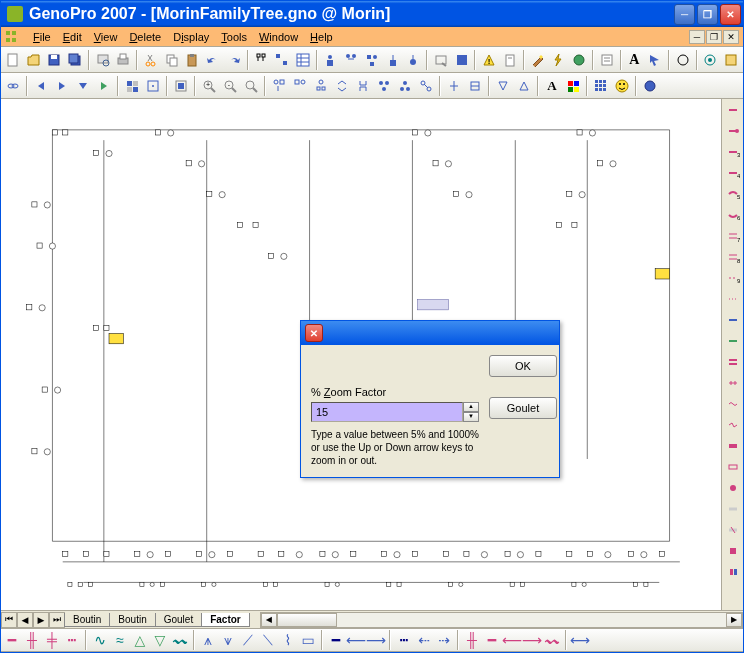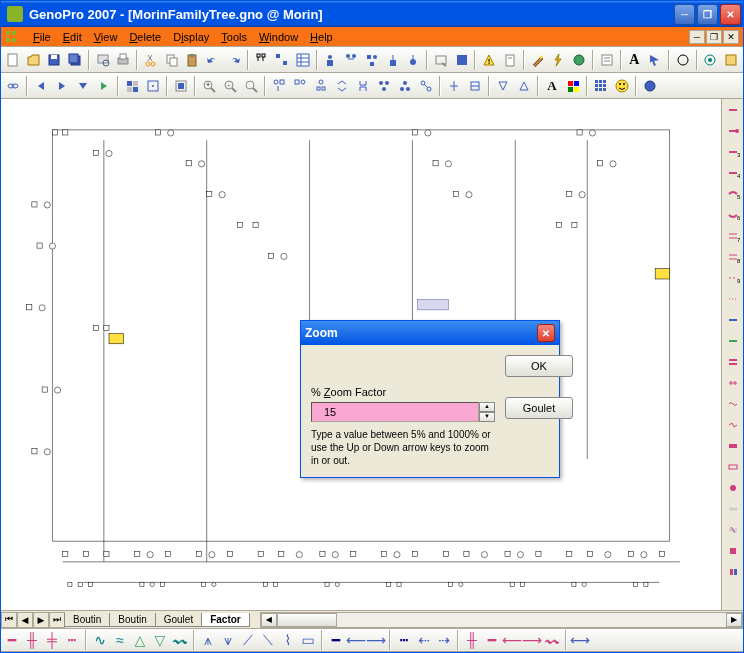--- a/index.html
+++ b/index.html
@@ -2,26 +2,26 @@
 <html><head>
 <meta charset="utf-8">
 <style>
 * { margin: 0; padding: 0; box-sizing: border-box; }
 body { font-family: Tahoma, sans-serif; font-size: 11px; background: #ece9d8; overflow: hidden; width: 744px; height: 653px; }
 
 .window { width: 744px; height: 653px; border: 1px solid #0054e3; display: flex; flex-direction: column; }
 
 .titlebar { height: 26px; background: linear-gradient(to bottom, #3c8cf0 0%, #0054e3 10%, #0054e3 90%, #0040a8 100%); display: flex; align-items: center; padding: 0 2px; color: white; font-weight: bold; }
 .titlebar-icon { width: 16px; height: 16px; margin: 0 4px; background: #8ab428; border-radius: 2px; }
-.titlebar-text { flex: 1; padding-left: 2px; font-size: 13px; }
+.titlebar-text { flex: 1; padding-left: 2px; font-size: 16px; }
 .titlebar-buttons { display: flex; gap: 2px; }
 .titlebar-btn { width: 21px; height: 21px; background: linear-gradient(to bottom, #7ba4e8, #3c6ec8); border: 1px solid #2050a0; border-radius: 3px; display: flex; align-items: center; justify-content: center; color: white; font-weight: bold; font-size: 10px; cursor: pointer; }
 .titlebar-btn.close { background: linear-gradient(to bottom, #f08880, #e04030); border-color: #a02018; }
 
-.menubar { height: 20px; background: #f97316; border-bottom: 1px solid #aca899; display: flex; align-items: center; padding: 0 4px; }
+.menubar { height: 20px; background: #fdba74; border-bottom: 1px solid #aca899; display: flex; align-items: center; padding: 0 4px; }
 .menubar-icon { width: 16px; height: 14px; margin-right: 6px; }
 .menu-item { padding: 2px 6px; cursor: pointer; }
 .menu-item u { text-decoration: underline; }
 .mdi-buttons { margin-left: auto; display: flex; gap: 1px; }
 .mdi-btn { width: 16px; height: 14px; background: #ece9d8; border: 1px solid #aca899; display: flex; align-items: center; justify-content: center; font-size: 9px; cursor: pointer; }
 
 .toolbar { height: 26px; background: linear-gradient(to bottom, #fefefe, #e8e8e0); border-bottom: 1px solid #aca899; display: flex; align-items: center; padding: 1px 2px; gap: 1px; }
 .toolbar-btn { width: 20px; height: 20px; display: flex; align-items: center; justify-content: center; cursor: pointer; border: 1px solid transparent; }
 .toolbar-sep { width: 2px; height: 20px; border-left: 1px solid #aca899; border-right: 1px solid #fff; margin: 0 2px; }
 
@@ -47,21 +47,21 @@
 .status-cell { border: 1px inset #aca899; padding: 1px 8px; font-size: 10px; }
 
 .dialog { position: absolute; left: 300px; top: 320px; width: 260px; background: #ece9d8; border: 1px solid #0054e3; box-shadow: 2px 2px 4px rgba(0,0,0,0.3); z-index: 100; }
 .dialog-title { height: 24px; background: linear-gradient(to bottom, #3c8cf0, #0054e3); color: white; font-weight: bold; display: flex; align-items: center; padding: 0 4px; font-size: 12px; }
 .dialog-title-text { flex: 1; }
 .dialog-close { width: 18px; height: 18px; background: linear-gradient(#f08880, #e04030); border: 1px solid #a02018; border-radius: 3px; display: flex; align-items: center; justify-content: center; color: white; font-size: 10px; cursor: pointer; }
 .dialog-body { padding: 10px; display: flex; gap: 10px; }
 .dialog-left { flex: 1; }
 .dialog-label { margin-bottom: 4px; margin-top: 31px; }
 .dialog-input-row { display: flex; margin-bottom: 6px; }
-.dialog-input { flex: 1; border: 1px inset #aca899; background: #f9a8d4; padding: 2px 12px; font-size: 11px; height: 20px; }
+.dialog-input { flex: 1; border: 1px inset #aca899; background: #c4b5fd; padding: 2px 4px; font-size: 11px; height: 20px; }
 .spinner { width: 16px; display: flex; flex-direction: column; }
 .spinner-btn { flex: 1; background: linear-gradient(#fefefe, #e0e0d8); border: 1px solid #888; font-size: 6px; line-height: 7px; text-align: center; cursor: pointer; }
 .dialog-help { font-size: 10px; line-height: 1.3; }
 .dialog-right { display: flex; flex-direction: column; gap: 20px; }
 .dialog-btn { width: 68px; height: 22px; background: linear-gradient(#fefefe, #e0e0d8); border: 1px solid #888; border-radius: 3px; cursor: pointer; font-size: 11px; }
 
 .ico { width: 14px; height: 14px; }
 </style>
 </head>
 <body>
@@ -779,21 +779,20 @@
     <div class="bottom-icon" style="color:#d04080">⟵</div>
     <div class="bottom-icon" style="color:#d04080">⟶</div>
     <div class="bottom-icon" style="color:#d04080">〰</div>
     <div class="toolbar-sep"></div>
     <div class="bottom-icon" style="color:#4060c0">⟷</div>
   </div>
 
 
   <div class="dialog">
     <div class="dialog-title">
-      <span class="dialog-title-text">Zoom</span>
       <div class="dialog-close">✕</div>
     </div>
     <div class="dialog-body">
       <div class="dialog-left">
         <div class="dialog-label">% <u>Z</u>oom Factor</div>
         <div class="dialog-input-row">
           <input class="dialog-input" value="15" style="">
           <div class="spinner">
             <div class="spinner-btn">▲</div>
             <div class="spinner-btn">▼</div>

